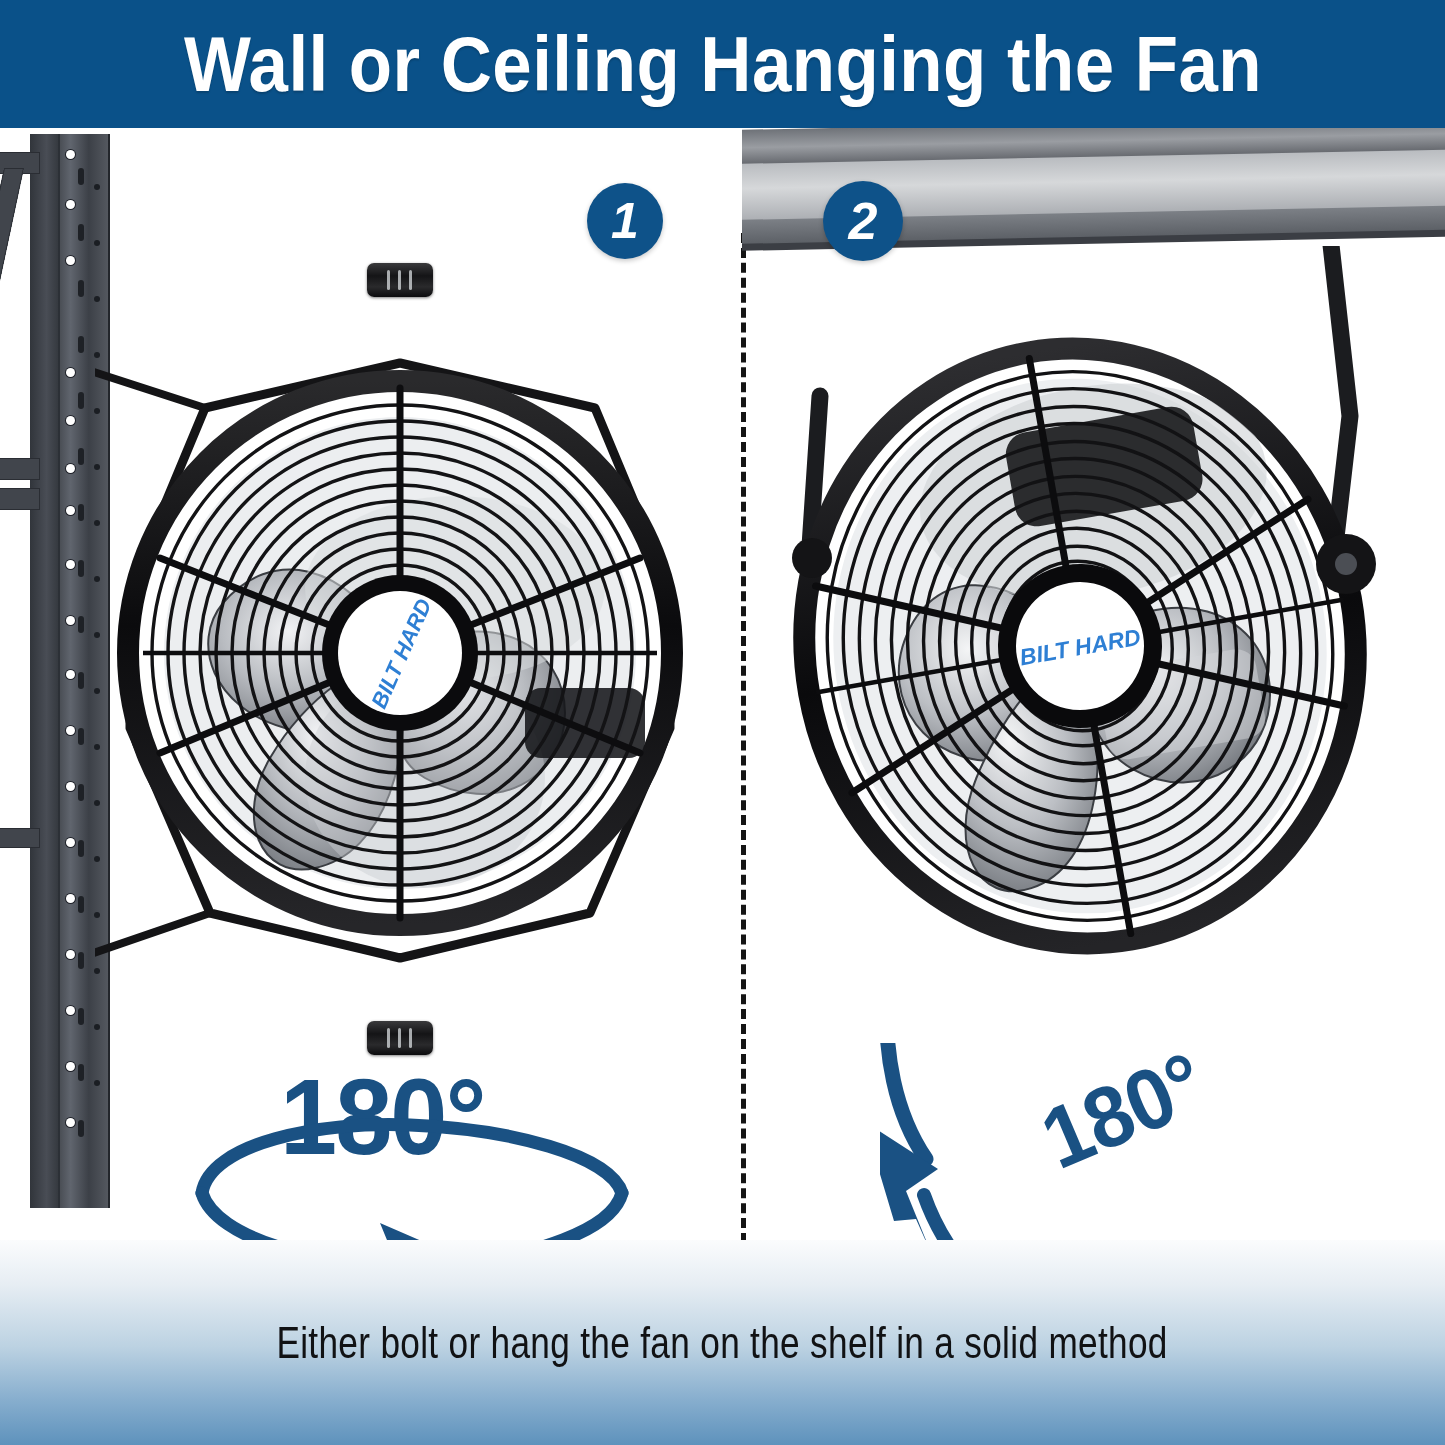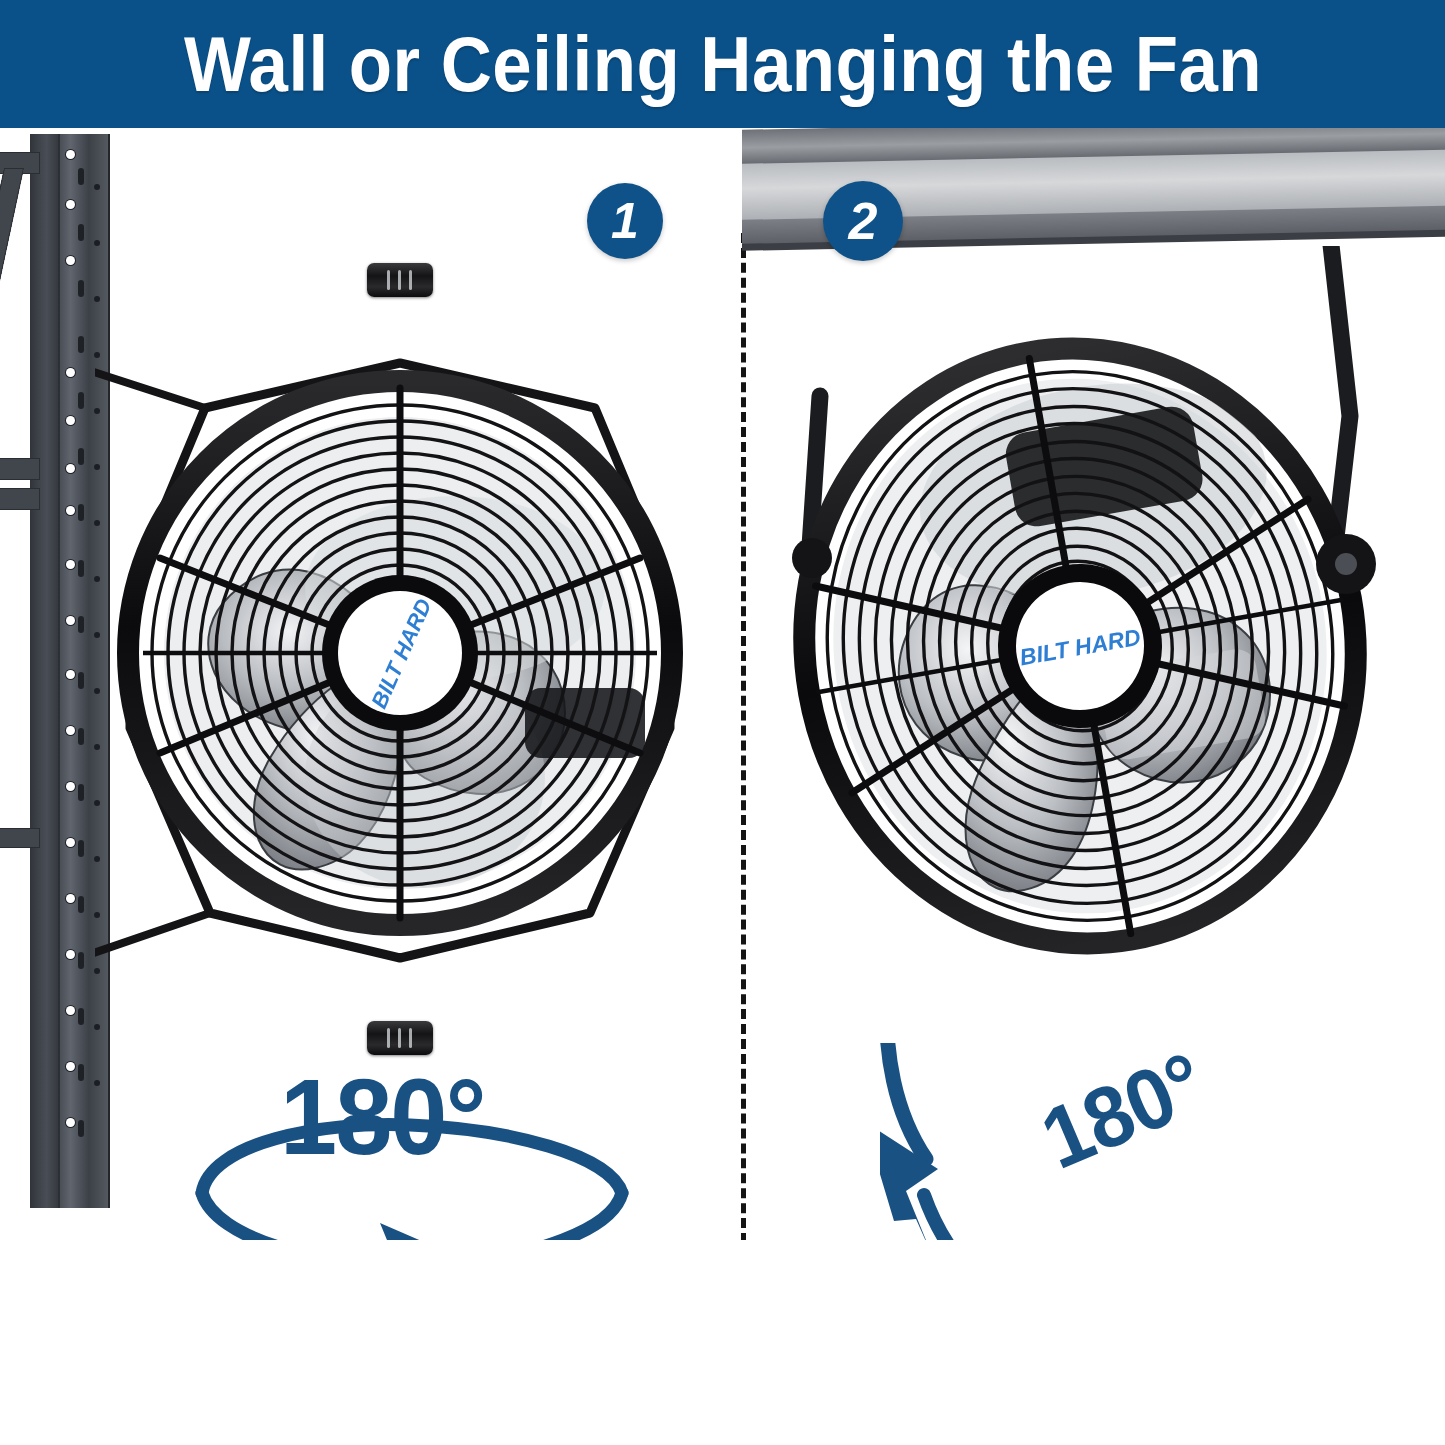--- a/index.html
+++ b/index.html
@@ -441,14 +441,17 @@
           <path d="M44,152 C70,226 128,274 186,286 C220,292 236,272 228,238" fill="none" stroke="#1A5183" stroke-width="14" stroke-linecap="round"></path>
         </svg>
       </div>
     </div>
 
     <div class="badge" id="badge1">1</div>
     <div class="badge" id="badge2">2</div>
 
   </div>
 
+  <div class="footer">
+    <div class="footer-text">Either bolt or hang the fan on the shelf in a solid method</div>
+  </div>
 
 </div>
 
 </body></html>

